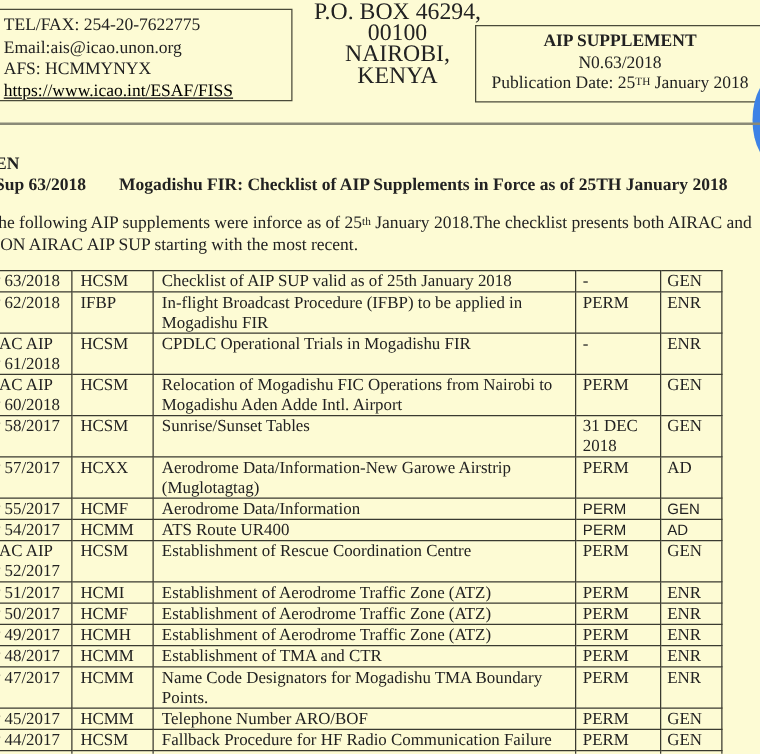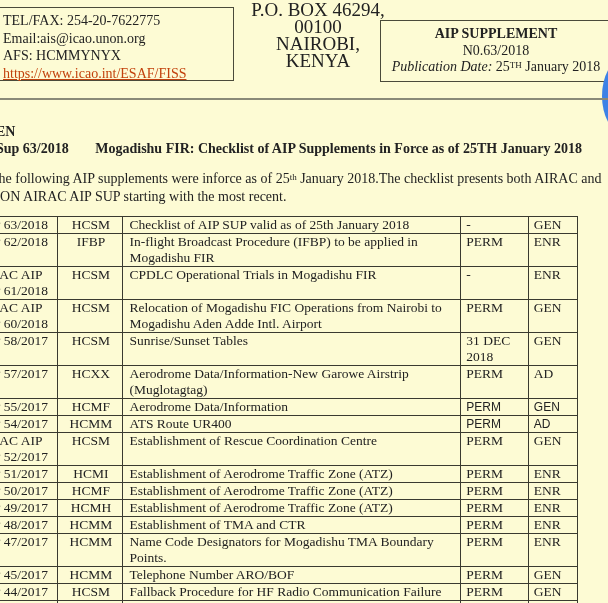--- a/index.html
+++ b/index.html
@@ -7,49 +7,49 @@
     width:608px; height:603px; overflow:hidden; position:relative;
     background:#fdfbd4;
     font-family:"Liberation Serif", "DejaVu Serif", serif;
     color:#222;
   }
   .box-left {
     position:absolute; left:-20px; top:7px; width:254px; height:74px;
     border:1.5px solid #4a4a3a; box-sizing:border-box;
     padding:4px 0 0 22px; font-size:14px; line-height:17.5px;
   }
-  .box-left a { color:#c2410c; text-decoration:underline; }
+  .box-left a { color:#000000; text-decoration:underline; }
   .addr {
     position:absolute; left:244px; top:1px; width:148px; text-align:center;
     font-size:19px; line-height:17px;
   }
   .box-right {
     position:absolute; left:380px; top:20px; width:232px; height:62px;
     border:1.5px solid #4a4a3a; box-sizing:border-box;
     text-align:center; font-size:14px; line-height:16.5px; padding-top:5px;
   }
   .box-right .t { font-weight:bold; }
-  .box-right .d { font-style:italic; }
+  .box-right .d { }
   sup { font-size:9px; vertical-align:top; position:relative; top:-2px;text-align:right; }
   .rule { position:absolute; left:0; top:98px; width:608px; height:2px; background:#8a8a78; }
   .blue-dot {
     position:absolute; left:602px; top:60px; width:40px; height:72px;
     border-radius:50%; background:#3d82e6;
   }
   .lang { position:absolute; left:-4px; top:124px; font-weight:bold; font-size:14px; }
   .heading { position:absolute; left:-4px; top:141px; font-weight:bold; font-size:14px; white-space:nowrap; }
   .heading .h2 { margin-left:23px; }
   .intro { position:absolute; left:-10px; top:170px; font-size:14px; line-height:18px; width:640px; }
   table {
     position:absolute; left:-30px; top:216px; border-collapse:collapse;
     font-size:13.5px; line-height:16px;
   }
   td { border:1.5px solid #3a3a30; padding:0 5px; vertical-align:top; }
   td.c1 { width:82px; }
-  td.c2 { width:55px; padding-left:6px;text-align:center; }
+  td.c2 { width:55px; padding-left:6px; }
   td.c3 { width:366px; padding-left:6px;margin-top:36px; }
   td.c4 { width:60px; }
   td.c5 { width:40px; }
   .sans { font-family:"Liberation Sans", "DejaVu Sans", sans-serif; font-size:12px; }
 </style>
 </head>
 <body>
 
 <div class="box-left">
   <div>TEL/FAX: 254-20-7622775</div>

